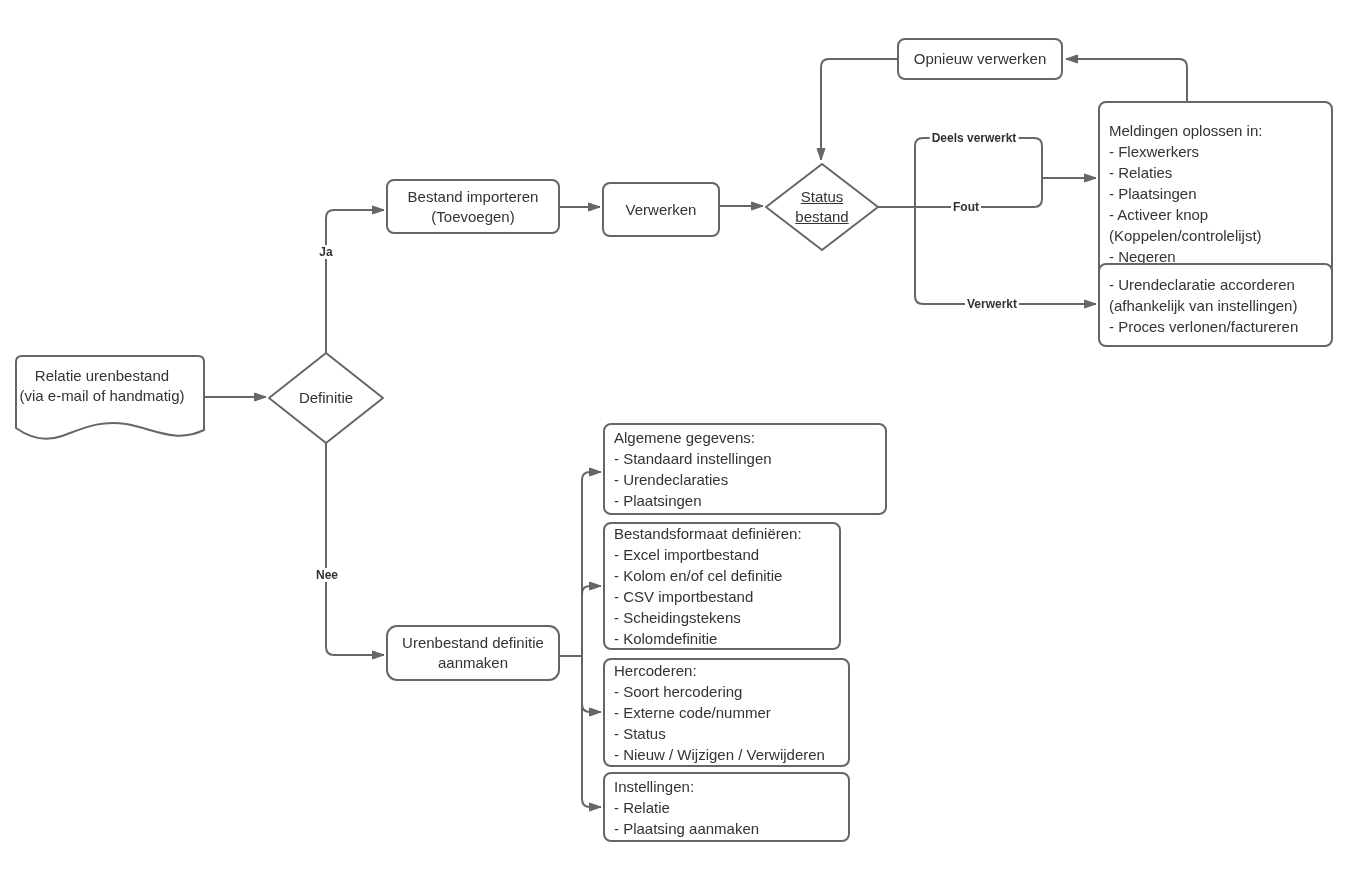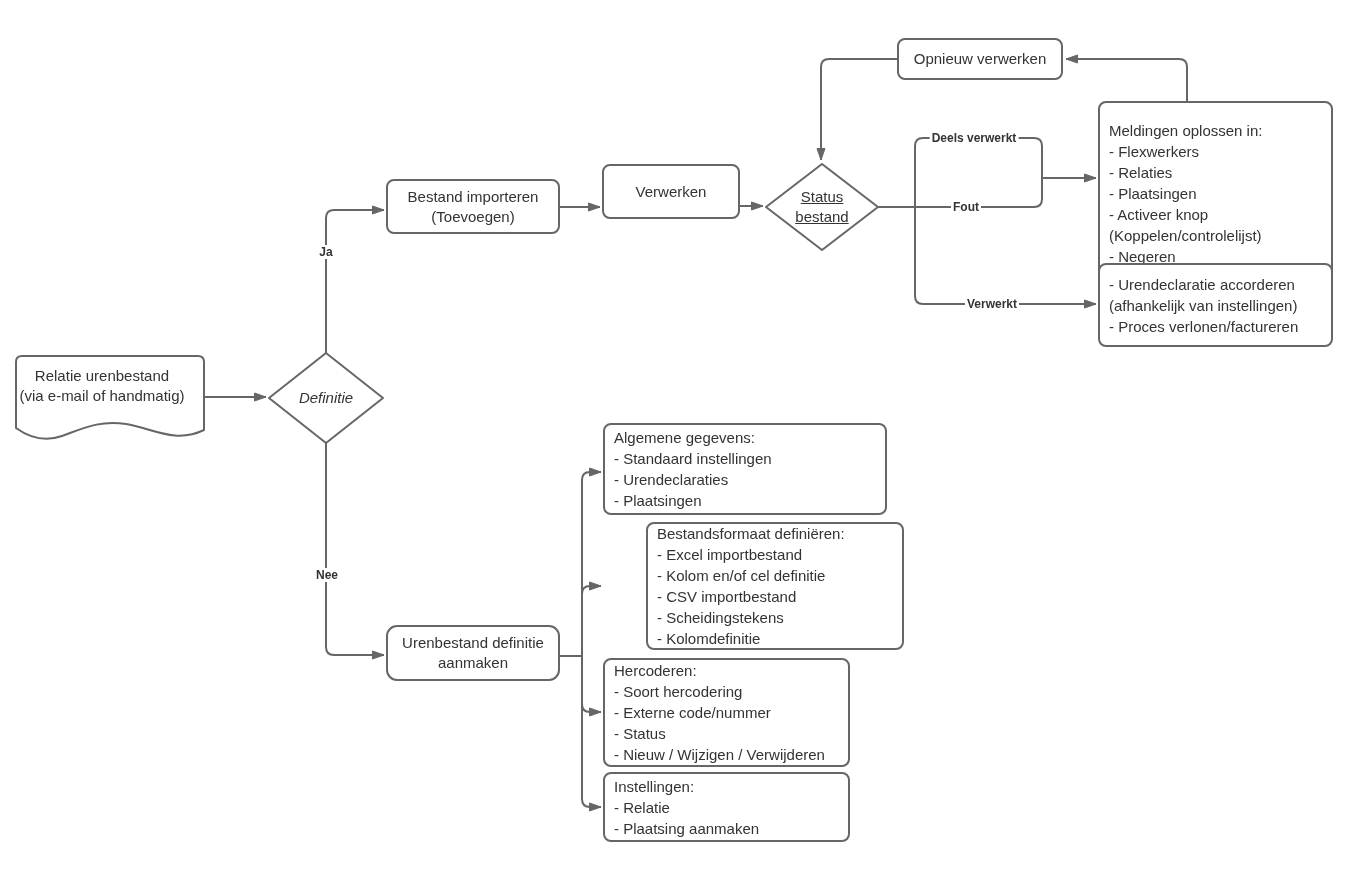--- a/index.html
+++ b/index.html
@@ -69,33 +69,33 @@
     <path class="edge" d="M 582 656 L 582 480 Q 582 472 590 472 L 601 472" marker-end="url(#arrow)"></path>
     <path class="edge" d="M 582 656 L 582 594 Q 582 586 590 586 L 601 586" marker-end="url(#arrow)"></path>
     <path class="edge" d="M 582 656 L 582 704 Q 582 712 590 712 L 601 712" marker-end="url(#arrow)"></path>
     <path class="edge" d="M 582 656 L 582 799 Q 582 807 590 807 L 601 807" marker-end="url(#arrow)"></path>
   </svg>
 
   <div class="node overlay center-txt" style="left:8px;top:355px;width:188px;height:62px;">
     <div class="txt">Relatie urenbestand
 (via e-mail of handmatig)</div>
   </div>
-  <div class="node overlay center-txt" style="left:269px;top:353px;width:114px;height:90px;font-style:italic;">
+  <div class="node overlay center-txt" style="left:269px;top:353px;width:114px;height:90px;">
     <div class="txt">Definitie</div>
   </div>
   <div class="node overlay center-txt" style="left:766px;top:164px;width:112px;height:86px;text-decoration:underline;">
     <div class="txt">Status
 bestand</div>
   </div>
 
   <div class="node box center-txt" style="left:386px;top:179px;width:174px;height:55px;">
     <div class="txt">Bestand importeren
 (Toevoegen)</div>
   </div>
-  <div class="node box center-txt" style="left:602px;top:164px;width:138px;height:55px;">
+  <div class="node box center-txt" style="left:602px;top:182px;width:118px;height:55px;">
     <div class="txt">Verwerken</div>
   </div>
   <div class="node box center-txt" style="left:897px;top:38px;width:166px;height:42px;">
     <div class="txt">Opnieuw verwerken</div>
   </div>
   <div class="node box left-txt" style="left:1098px;top:101px;width:235px;height:184px;">
     <div class="txt">Meldingen oplossen in:
 - Flexwerkers
 - Relaties
 - Plaatsingen
@@ -111,21 +111,21 @@
   <div class="node box center-txt" style="left:386px;top:625px;width:174px;height:56px;border-radius:11px;">
     <div class="txt">Urenbestand definitie
 aanmaken</div>
   </div>
   <div class="node box left-txt" style="left:603px;top:423px;width:284px;height:92px;">
     <div class="txt">Algemene gegevens:
 - Standaard instellingen
 - Urendeclaraties
 - Plaatsingen</div>
   </div>
-  <div class="node box left-txt" style="left:603px;top:522px;width:258px;height:128px;margin-left:43px;">
+  <div class="node box left-txt" style="left:603px;top:522px;width:238px;height:128px;">
     <div class="txt">Bestandsformaat definiëren:
 - Excel importbestand
 - Kolom en/of cel definitie
 - CSV importbestand
 - Scheidingstekens
 - Kolomdefinitie</div>
   </div>
   <div class="node box left-txt" style="left:603px;top:658px;width:247px;height:109px;">
     <div class="txt">Hercoderen:
 - Soort hercodering

